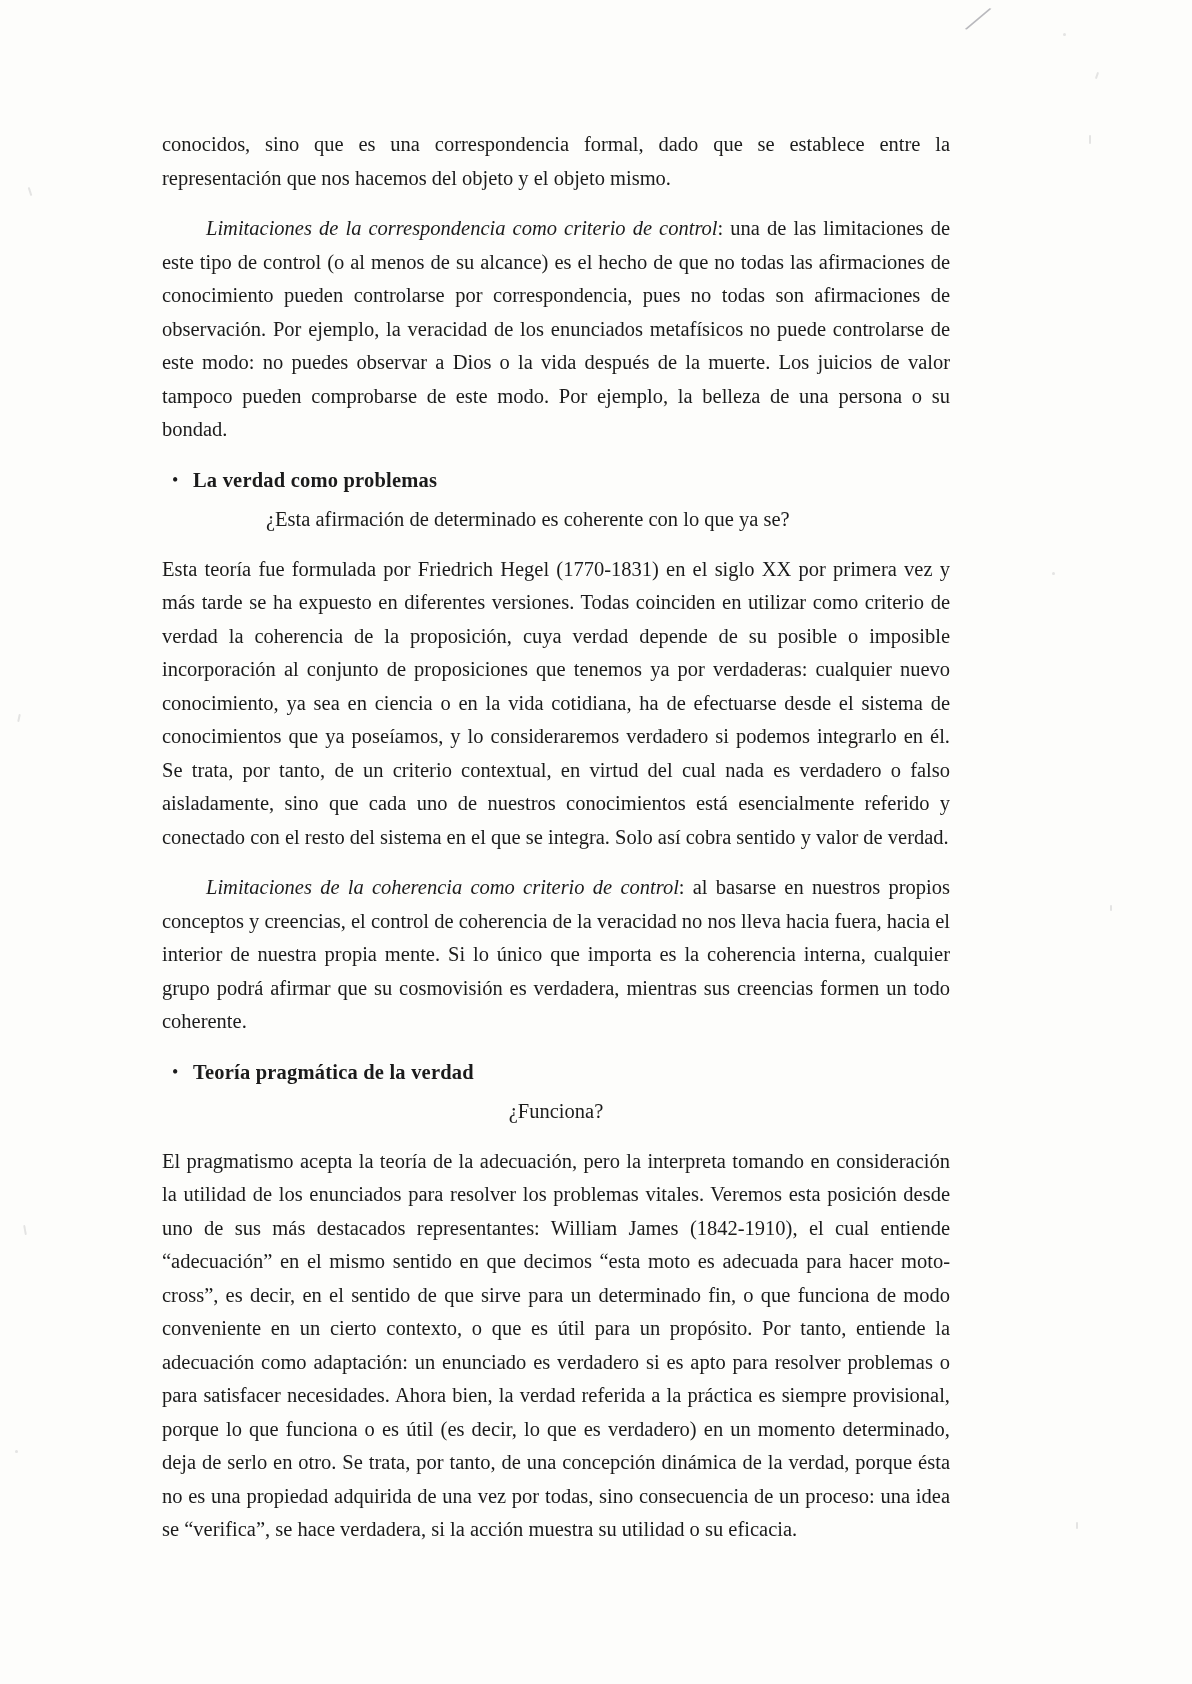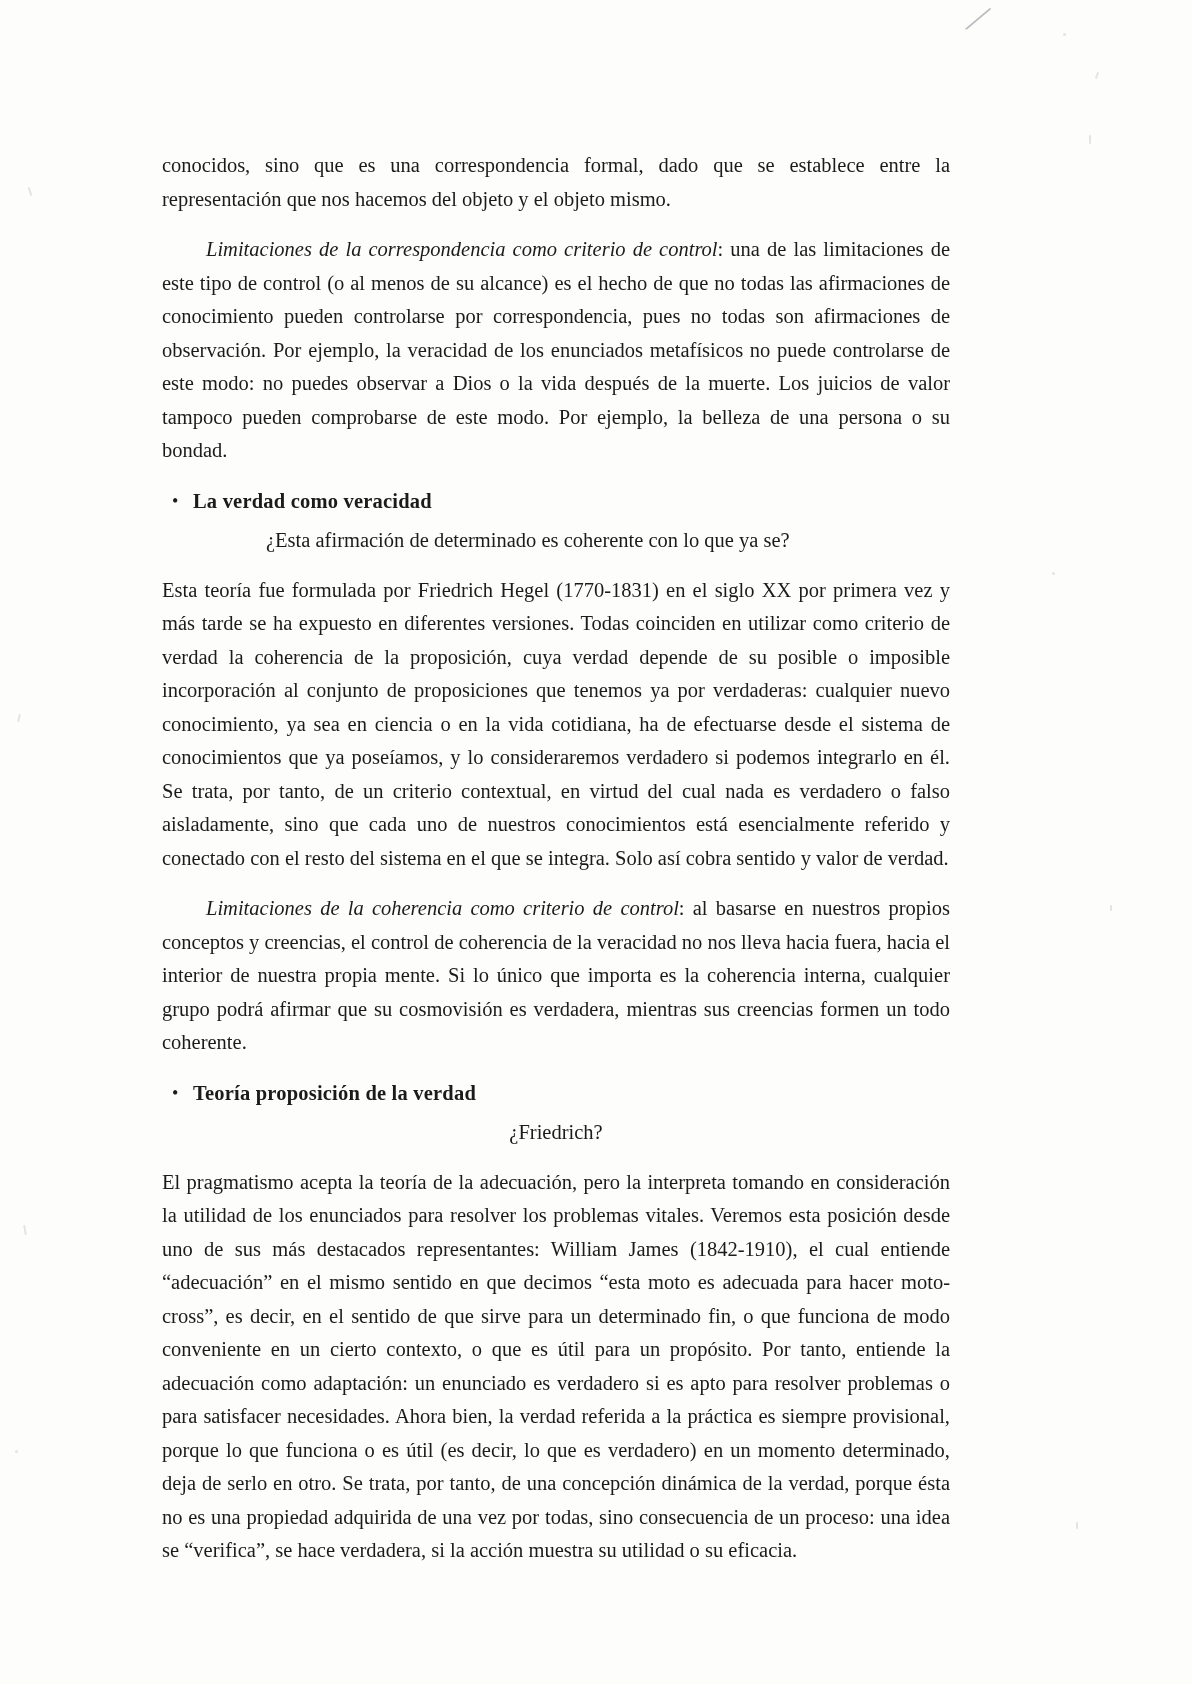--- a/index.html
+++ b/index.html
@@ -24,21 +24,21 @@
     opacity: .55;
   }
   .scan-mark {
     position: absolute;
     color: #b9b9bd;
     font-family: "Liberation Serif", serif;
   }
   .content {
     position: absolute;
     left: 162px;
-    top: 149px;
+    top: 128px;
     width: 788px;
   }
   p {
     margin: 0 0 0 0;
     font-size: 20.5px;
     line-height: 33.5px;
     text-align: justify;
     text-justify: inter-word;
     hyphens: none;
   }
@@ -100,38 +100,38 @@
     <p class="para">
       <span>conocidos, sino que es una correspondencia formal, dado que se establece entre la representación que nos hacemos del objeto y el objeto mismo.</span>
     </p>
 
     <p class="para">
       <span class="it">Limitaciones de la correspondencia como criterio de control</span><span>: una de las limitaciones de este tipo de control (o al menos de su alcance) es el hecho de que no todas las afirmaciones de conocimiento pueden controlarse por correspondencia, pues no todas son afirmaciones de observación. Por ejemplo, la veracidad de los enunciados metafísicos no puede controlarse de este modo: no puedes observar a Dios o la vida después de la muerte. Los juicios de valor tampoco pueden comprobarse de este modo. Por ejemplo, la belleza de una persona o su bondad.</span>
     </p>
 
     <div class="bullet-item">
       <span class="bullet-dot">•</span>
-      <span class="bullet-label">La verdad como veracidad</span>
+      <span class="bullet-label">La verdad como problemas</span>
     </div>
 
     <p class="question left-ind">¿Esta afirmación de determinado es coherente con lo que ya se?</p>
 
     <p class="para">
       <span>Esta teoría fue formulada por </span><span class="bd">Friedrich Hegel (1770-1831)</span><span> en el siglo XX por primera vez y más tarde se ha expuesto en diferentes versiones. Todas coinciden en utilizar como criterio de verdad la coherencia de la proposición, cuya verdad depende de su posible o imposible incorporación al conjunto de proposiciones que tenemos ya por verdaderas: cualquier nuevo conocimiento, ya sea en ciencia o en la vida cotidiana, ha de efectuarse desde el sistema de conocimientos que ya poseíamos, y lo consideraremos verdadero si podemos integrarlo en él. Se trata, por tanto, de un criterio contextual, en virtud del cual nada es verdadero o falso aisladamente, sino que cada uno de nuestros conocimientos está esencialmente referido y conectado con el resto del sistema en el que se integra. Solo así cobra sentido y valor de verdad.</span>
     </p>
 
     <p class="para">
       <span class="it">Limitaciones de la coherencia como criterio de control</span><span>: al basarse en nuestros propios conceptos y creencias, el control de coherencia de la veracidad no nos lleva hacia fuera, hacia el interior de nuestra propia mente. Si lo único que importa es la coherencia interna, cualquier grupo podrá afirmar que su cosmovisión es verdadera, mientras sus creencias formen un todo coherente.</span>
     </p>
 
     <div class="bullet-item">
       <span class="bullet-dot">•</span>
-      <span class="bullet-label">Teoría proposición de la verdad</span>
+      <span class="bullet-label">Teoría pragmática de la verdad</span>
     </div>
 
-    <p class="question">¿Friedrich?</p>
+    <p class="question">¿Funciona?</p>
 
     <p class="para">
       <span>El pragmatismo acepta la teoría de la adecuación, pero la interpreta tomando en consideración la utilidad de los enunciados para resolver los problemas vitales. Veremos esta posición desde uno de sus más destacados representantes: </span><span class="bd">William James (1842-1910)</span><span>, el cual entiende “adecuación” en el mismo sentido en que decimos “esta moto es adecuada para hacer moto-cross”, es decir, en el sentido de que sirve para un determinado fin, o que funciona de modo conveniente en un cierto contexto, o que es útil para un propósito. Por tanto, entiende la adecuación como adaptación: un enunciado es verdadero si es apto para resolver problemas o para satisfacer necesidades. Ahora bien, la verdad referida a la práctica es siempre provisional, porque lo que funciona o es útil (es decir, lo que es verdadero) en un momento determinado, deja de serlo en otro. Se trata, por tanto, de una concepción dinámica de la verdad, porque ésta no es una propiedad adquirida de una vez por todas, sino consecuencia de un proceso: una idea se “verifica”, se hace verdadera, si la acción muestra su utilidad o su eficacia.</span>
     </p>
 
   </div>
 </div>
 
 </body></html>

